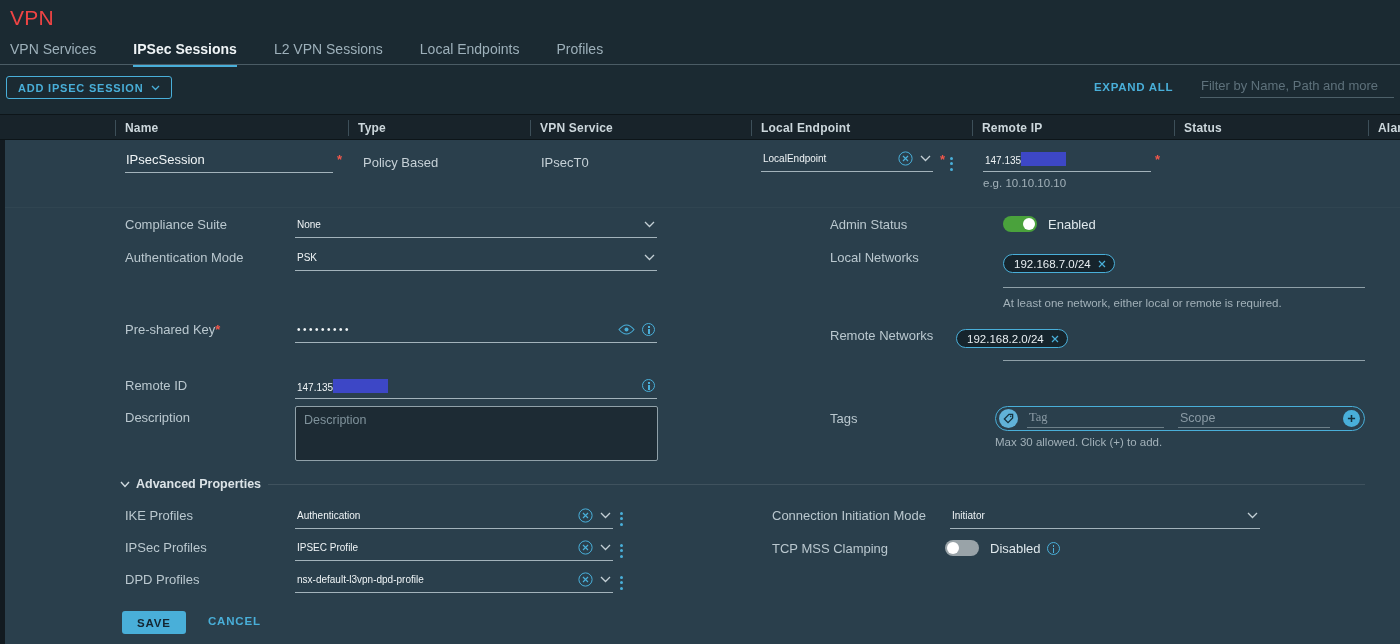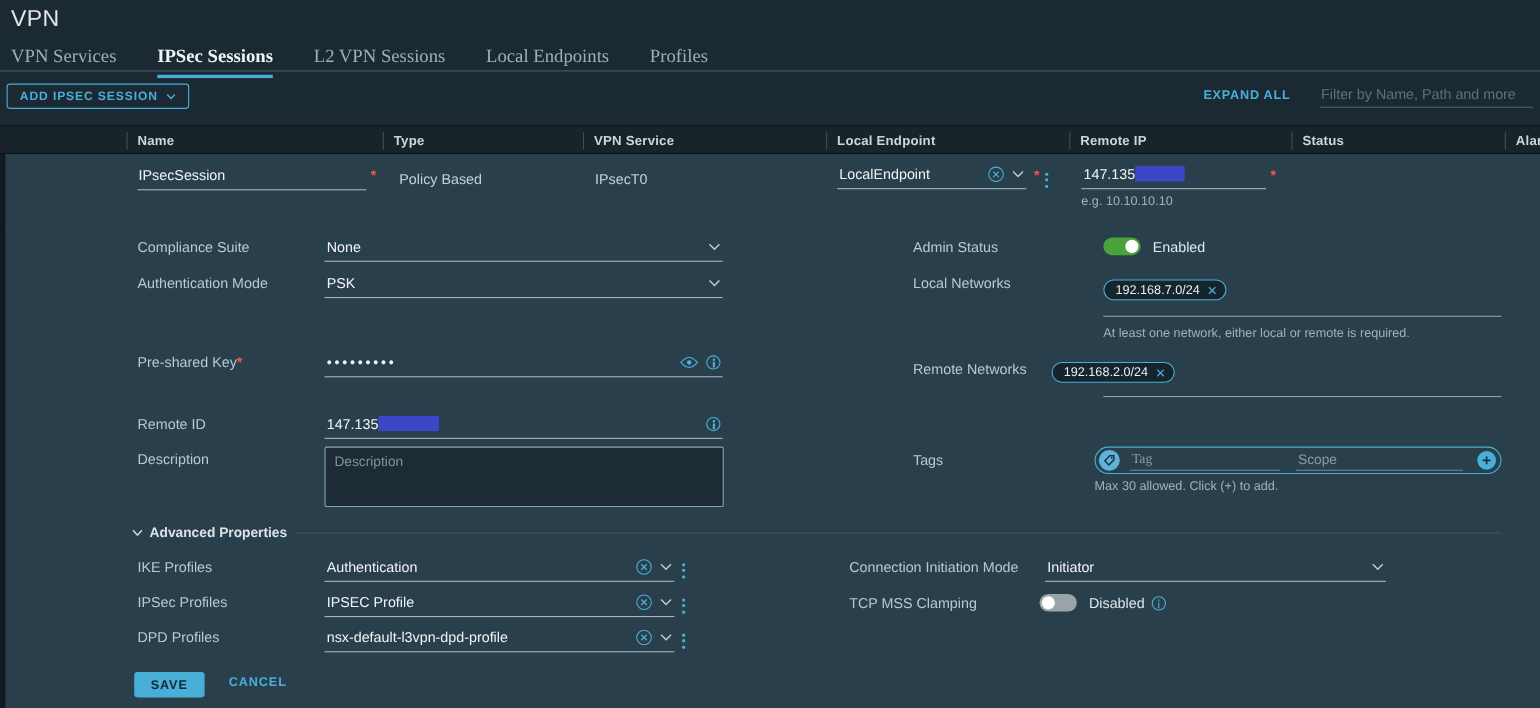--- a/index.html
+++ b/index.html
@@ -6,23 +6,23 @@
   html,body { width:1400px; height:644px; overflow:hidden; }
   body {
     position:relative;
     background:#1b2a32;
     font-family:"Liberation Sans", sans-serif;
     color:#e9eff2;
   }
   .abs { position:absolute; }
 
   
-  .page-title { left:10px; top:6px; font-size:21px; font-weight:400; color:#e5e5e5; letter-spacing:.3px; }
+  .page-title { left:10px; top:6px; font-size:21px; font-weight:400; color:#ef4444; letter-spacing:.3px; }
   .tabs { left:10px; top:41px; display:flex; gap:37px; }
-  .tab { font-size:17px; color:#9db0ba; padding-bottom:7px; border-bottom:3px solid transparent; cursor:default;font-family:Liberation Serif, serif; }
+  .tab { font-size:14px; color:#9db0ba; padding-bottom:7px; border-bottom:3px solid transparent; cursor:default; }
   .tab.active { color:#eff4f6; font-weight:700; border-bottom-color:#49afd9; }
   .tabline { left:0; top:64px; width:1400px; height:1px; background:#4b5c65; }
 
   
   .add-btn { left:6px; top:76px; height:23px; display:flex; align-items:center; gap:8px;
     padding:0 11px; border:1px solid #49afd9; border-radius:3px; background:transparent;
     color:#49afd9; font-size:11px; font-weight:700; letter-spacing:.8px; cursor:pointer; }
   .expand-all { left:1094px; top:81px; color:#49afd9; font-size:11.5px; font-weight:700; letter-spacing:.7px; cursor:pointer; }
   .filter-box { left:1200px; top:75px; width:194px; }
   .filter-box input { width:100%; background:transparent; border:none; outline:none;
@@ -44,21 +44,21 @@
   .val { position:absolute; font-size:13px; color:#c6d1d7; white-space:nowrap; }
   .req { position:absolute; color:#f2574b; font-size:13px; font-weight:700; }
   .req-inline { color:#f2574b; font-weight:700; }
   .hint { position:absolute; font-size:11.5px; color:#a2b1b9; white-space:nowrap; }
 
   .uinput { position:absolute; background:transparent; border:none; outline:none;
     border-bottom:1px solid #a3b3bb; color:#eff4f6; font-size:13px; font-family:inherit; padding:2px 1px 5px; }
 
   .fieldrow { position:absolute; display:flex; align-items:center; gap:7px;
     border-bottom:1px solid #a3b3bb; height:24px; padding:0 2px 2px 2px; }
-  .fieldrow .fval { flex:1; font-size:13px; color:#eff4f6; white-space:nowrap; overflow:hidden; }
+  .fieldrow .fval { flex:1; font-size:10px; color:#eff4f6; white-space:nowrap; overflow:hidden; }
   .chev { flex:none; }
   .redact { display:inline-block; height:14px; background:#3d47c6; vertical-align:-2px; }
 
   .kebab { position:absolute; width:4px; cursor:pointer; }
   .kebab i { display:block; width:3px; height:3px; border-radius:50%; background:#49afd9; margin:2.5px 0; }
 
   .clrx { flex:none; cursor:pointer; }
   .iicon { position:relative; flex:none; width:13px; height:13px; border:1px solid #49afd9; border-radius:50%; cursor:pointer; }
   .iicon::before { content:""; position:absolute; left:5.2px; top:2.4px; width:1.6px; height:1.6px; background:#49afd9; }
   .iicon::after  { content:""; position:absolute; left:5.2px; top:5.4px; width:1.6px; height:4.6px; background:#49afd9; }

